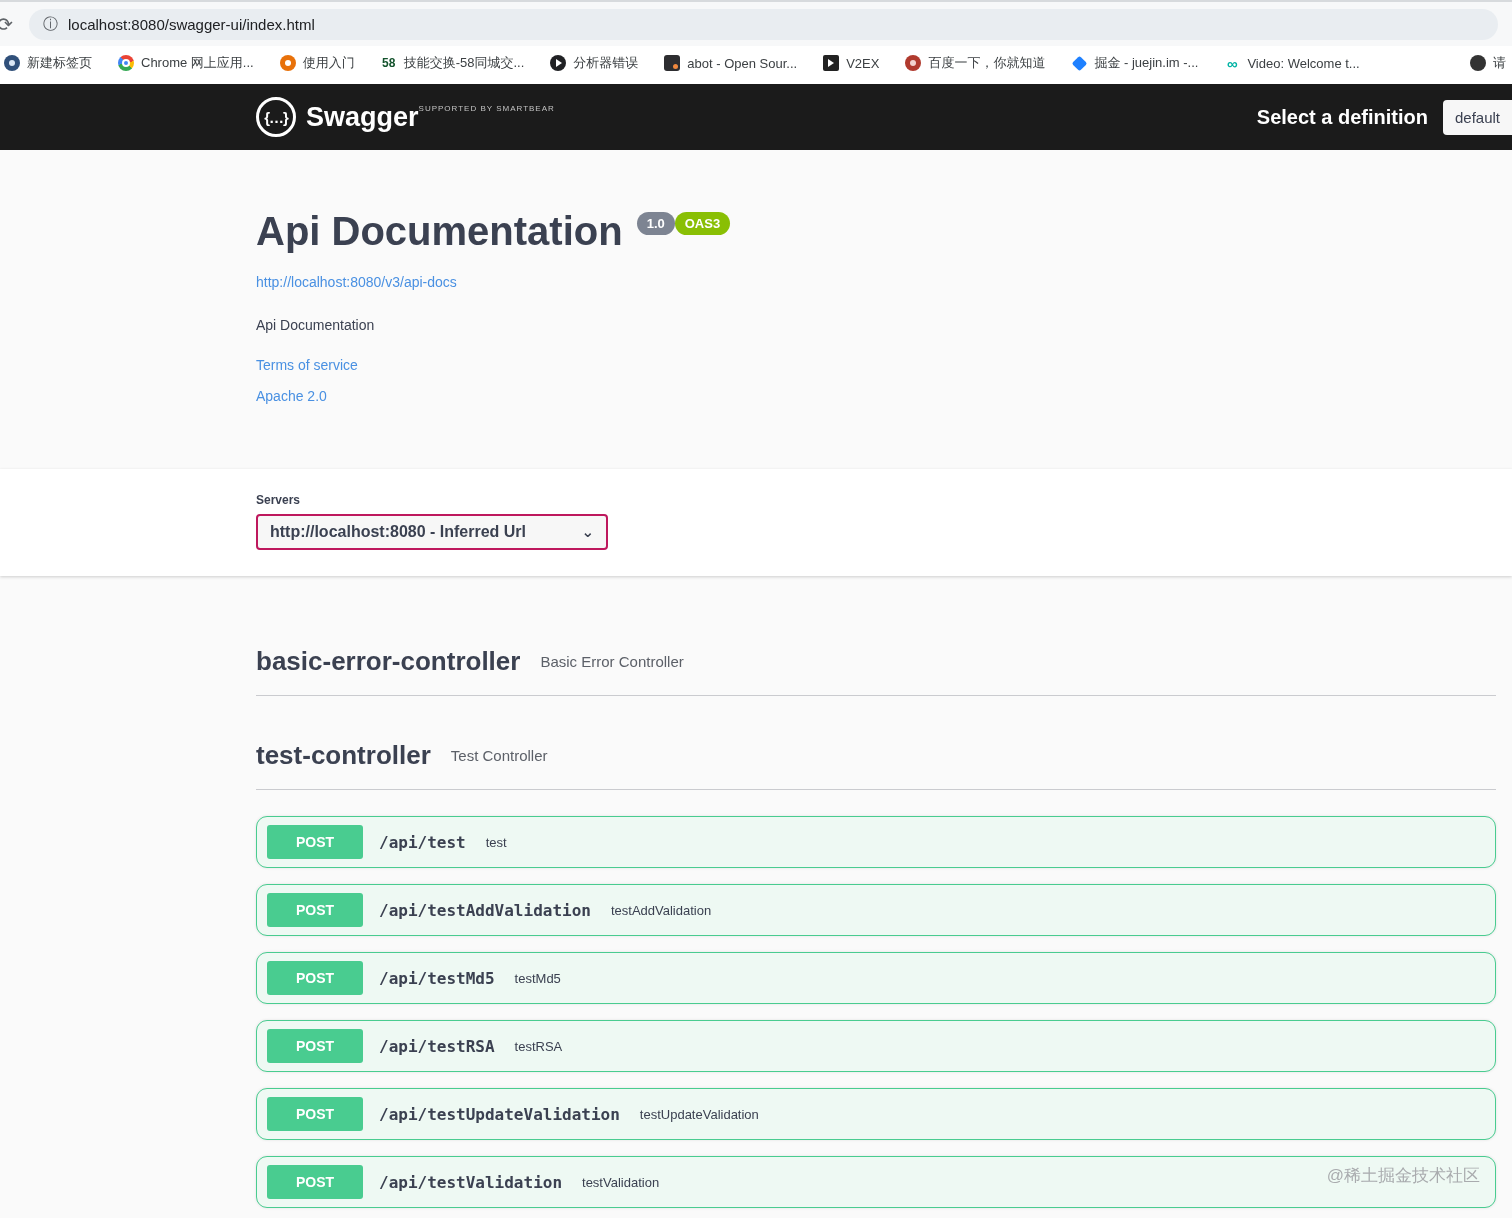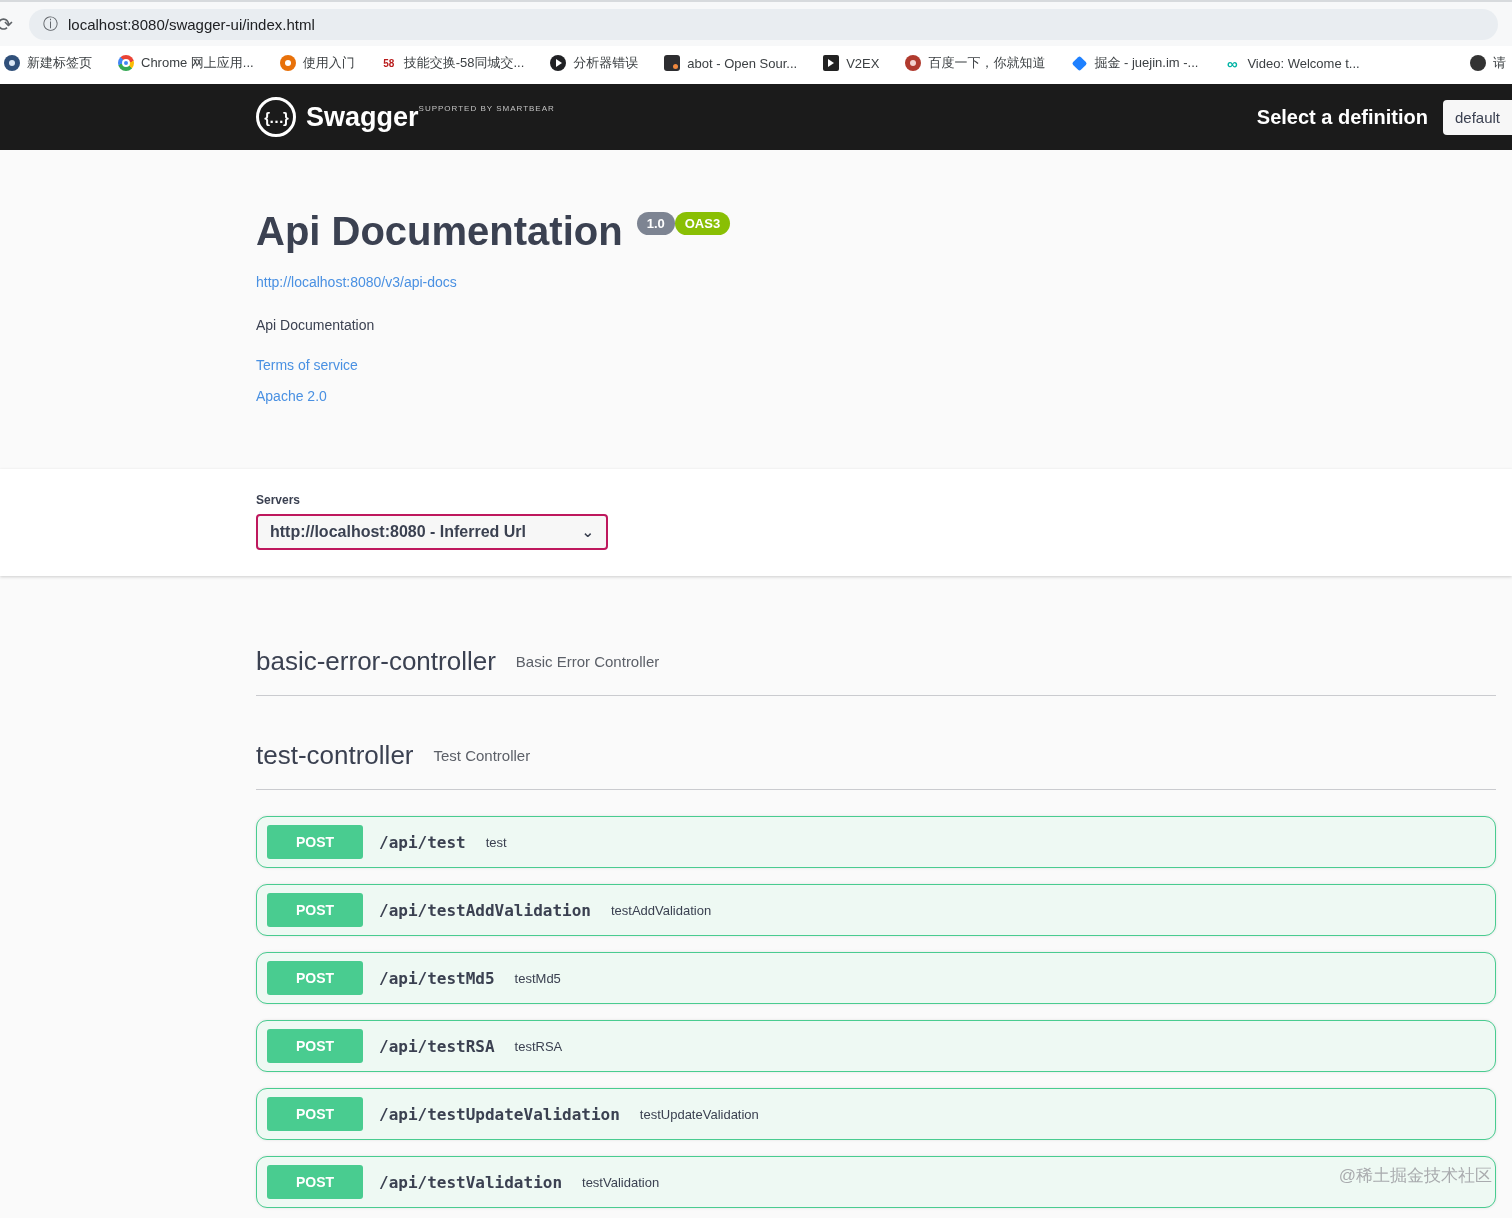--- a/index.html
+++ b/index.html
@@ -35,21 +35,21 @@
   .bm { display: flex; align-items: center; gap: 7px; white-space: nowrap; flex: none; cursor: pointer; }
   .bm-label { font-size: 13px; color: #3c4043; }
   .fav { width: 16px; height: 16px; flex: none; display: flex; align-items: center; justify-content: center; position: relative; }
   .fav-newtab { border-radius: 50%; background: #30507a; }
   .fav-newtab::after { content:""; position:absolute; inset:5px; border-radius:50%; background:#dbe7f5; }
   .fav-chrome { border-radius: 50%;
     background: conic-gradient(from -45deg,#ea4335 0 120deg,#fbbc05 120deg 180deg,#34a853 180deg 300deg,#4285f4 300deg 360deg); }
   .fav-chrome::after { content:""; position:absolute; inset:4px; border-radius:50%; background:#4285f4; border:2px solid #fff; }
   .fav-start { border-radius: 50%; background: #e8710a; }
   .fav-start::after { content:""; position:absolute; inset:5px; border-radius:50%; background:#fff; }
-  .fav-58 { color: #b91c1c; font-weight: 800; font-size: 10px; }
+  .fav-58 { color: #14532d; font-weight: 800; font-size: 12px; }
   .fav-analyzer { border-radius: 50%; background: #202124; }
   .fav-analyzer::after { content:""; width:0; height:0; border-left:6px solid #fff; border-top:4px solid transparent; border-bottom:4px solid transparent; margin-left:2px; }
   .fav-abot { border-radius: 3px; background: #2d2d30; }
   .fav-abot::after { content:""; position:absolute; right:2px; bottom:2px; width:5px; height:5px; border-radius:50%; background:#f0883e; }
   .fav-v2ex { border-radius: 2px; background: #222; }
   .fav-v2ex::after { content:""; width:0; height:0; border-left:6px solid #fff; border-top:4px solid transparent; border-bottom:4px solid transparent; }
   .fav-baidu { border-radius: 50%; background: #b03a2e; }
   .fav-baidu::after { content:""; position:absolute; inset:5px; border-radius:50%; background:#f3d3cf; }
   .fav-juejin { }
   .fav-juejin::after { content:""; width:11px; height:11px; background:#1e80ff; transform:rotate(45deg); border-radius:2px; }
@@ -101,40 +101,40 @@
   }
   .caret { font-size: 15px; color: #3b4151; line-height: 12px; margin-left: 10px; }
 
   
   .ops-wrap { padding: 26px 16px 30px 256px; }
   .tag-section { margin-top: 34px; }
   .tag-header {
     display: flex; align-items: center; gap: 20px;
     padding: 10px 0 18px; border-bottom: 1px solid rgba(59,65,81,0.25); cursor: pointer;
   }
-  .tag-name { font-size: 26px; font-weight: 400; color: #3b4151; }
+  .tag-name { font-size: 26px; font-weight: 700; color: #3b4151; }
   .tag-desc { font-size: 15px; color: #5c6068; }
   .op-list { margin-top: 26px; }
   .op-row {
     display: flex; align-items: center; background: #eef9f3;
     border: 1px solid #49cc90; border-radius: 11px; padding: 8px 10px;
     margin-bottom: 16px; box-shadow: 0 0 3px rgba(0,0,0,0.10); cursor: pointer;
   }
   .method-badge {
     background: #49cc90; color: #fff; font-weight: 700; font-size: 14px;
     width: 96px; padding: 9px 0; text-align: center; border-radius: 3px; flex: none;
   }
   .op-path {
     margin-left: 16px; font-family: "DejaVu Sans Mono", "Liberation Mono", monospace;
     font-size: 16px; font-weight: 600; color: #3b4151;
   }
   .op-summary { margin-left: 20px; font-size: 13px; color: #3b4151; }
 
   .watermark {
-    position: absolute; right: 20px; top: 1164px;
+    position: absolute; right: 32px; top: 1164px;
     color: #a9abae; font-size: 17px;
   }
 </style>
 </head>
 <body>
 
 <div class="toolbar">
   <span class="reload-icon">⟳</span>
   <div class="url-pill">
     <span class="info-icon">ⓘ</span>

